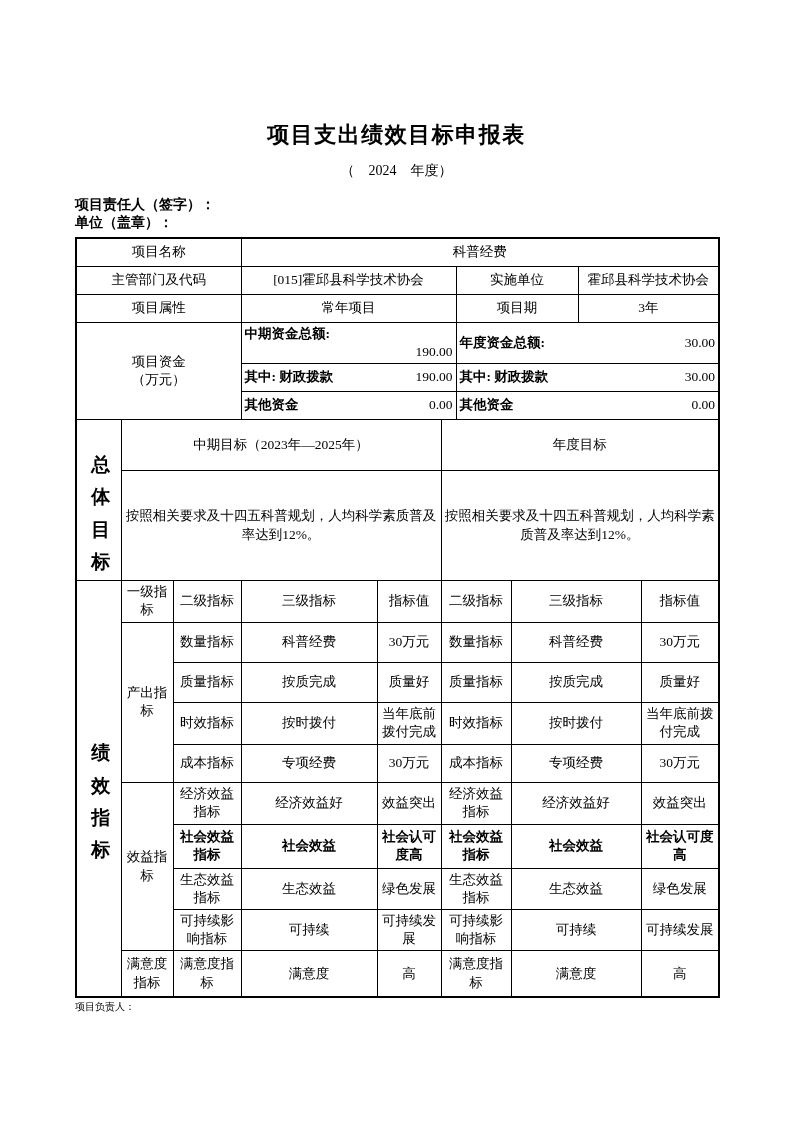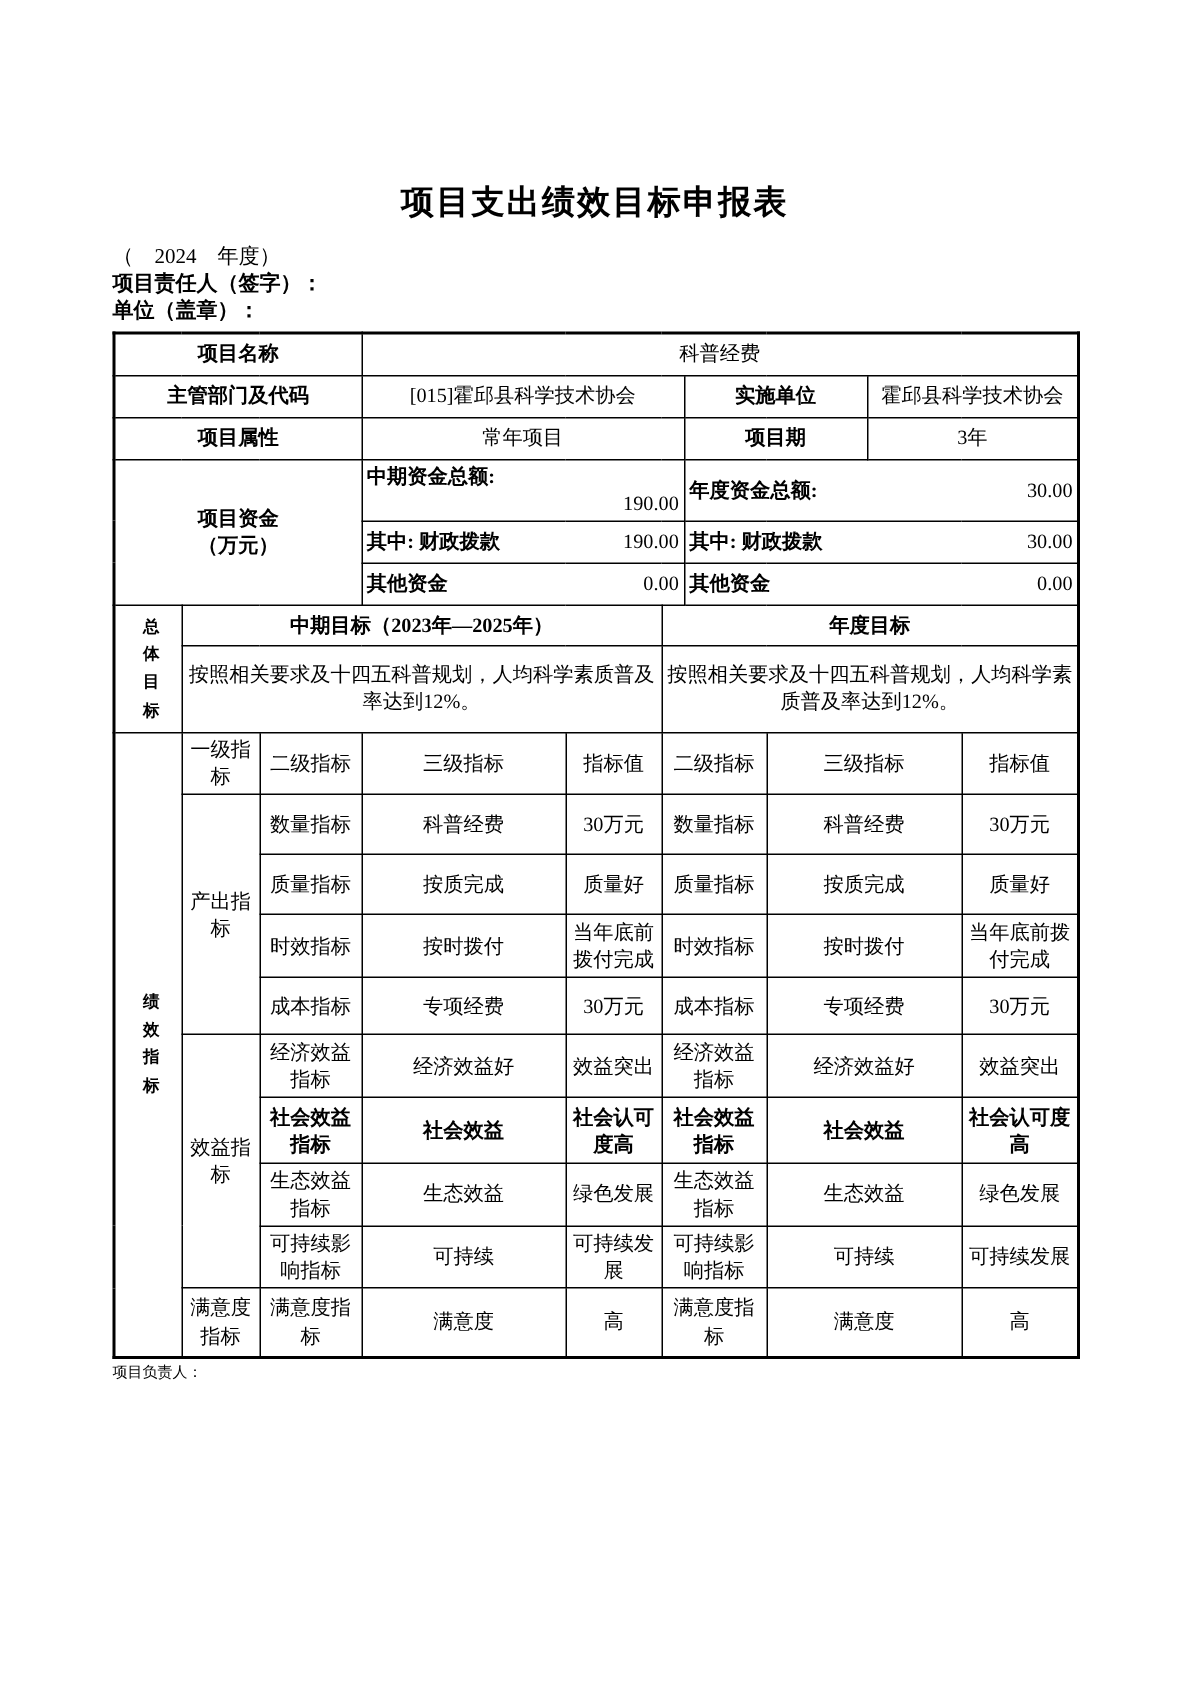--- a/index.html
+++ b/index.html
@@ -9,52 +9,52 @@
     color: #000;
     font-family: "Liberation Serif", serif;
   }
   .sheet { width: 643px; margin: 0 auto; padding-top: 120px; }
   .title {
     font-family: Liberation Mono, monospace;
     font-size: 22px; font-weight: bold;
     text-align: center; letter-spacing: 1.5px;
     margin: 0 0 12px 0;
   }
-  .subtitle { font-size: 14px; margin-bottom: 0; }
+  .subtitle { text-align: center; font-size: 14px; margin-bottom: 16px; }
   .sig-row {
     display: flex; justify-content: space-between;
     font-size: 14px; font-weight: bold; margin-bottom: 5px; flex-direction: column;
   }
   table.form {
     border-collapse: collapse; table-layout: fixed;
     width: 643px; border: 2px solid #000;
   }
   table.form td {
     border: 1px solid #000;
     text-align: center; vertical-align: middle;
     font-size: 13.5px; line-height: 1.35;
     padding: 2px 3px;
     word-break: break-all; overflow: hidden;
   }
-  td.lbl { font-weight: bold; margin-left: 22px; }
+  td.lbl { font-weight: normal; margin-left: 22px; }
   td.money { text-align: left; vertical-align: middle; padding: 3px 10px 3px 8px; }
   .money-line { display: flex; justify-content: space-between; align-items: flex-end; flex-wrap: wrap; }
   .m-label { font-weight: bold; white-space: nowrap; }
   .m-value { text-align: right; }
   td.money.stacked .m-value { width: 100%; display: block; }
   td.goal {
     text-align: left; vertical-align: top;
     font-size: 12px; line-height: 1.6;
     padding: 4px 2px 3px 4px; font-weight: normal;
   }
   td.vcell { padding: 0; }
   .v-text {
     display: inline-block; width: 15px;
-    font-weight: bold; font-size: 11px; line-height: 1.7;
-    word-break: break-all; text-align: right;
+    font-weight: bold; font-size: 19px; line-height: 1.7;
+    word-break: break-all; text-align: right; margin-top: 27px;
   }
   td.padval { padding: 2px 8px; }
   .footer-label { font-size: 10px; font-weight: normal; margin-top: 2px; }
   tr.h27 { height: 27px; } tr.h28 { height: 28px; }
   tr.h38 { height: 38px; } tr.h40 { height: 40px; }
   tr.h42 { height: 42px; } tr.h44 { height: 44px; font-weight: bold; }
   tr.h46 { height: 46px; } tr.h58 { height: 58px; padding-left: 21px; }
 </style>
 </head>
 <body>

